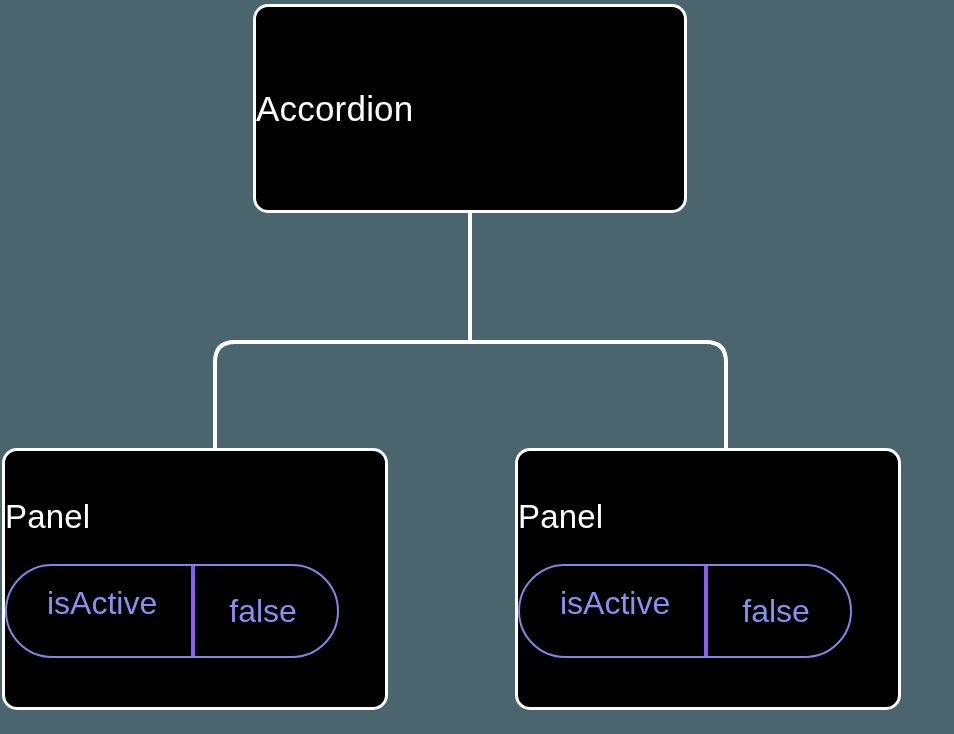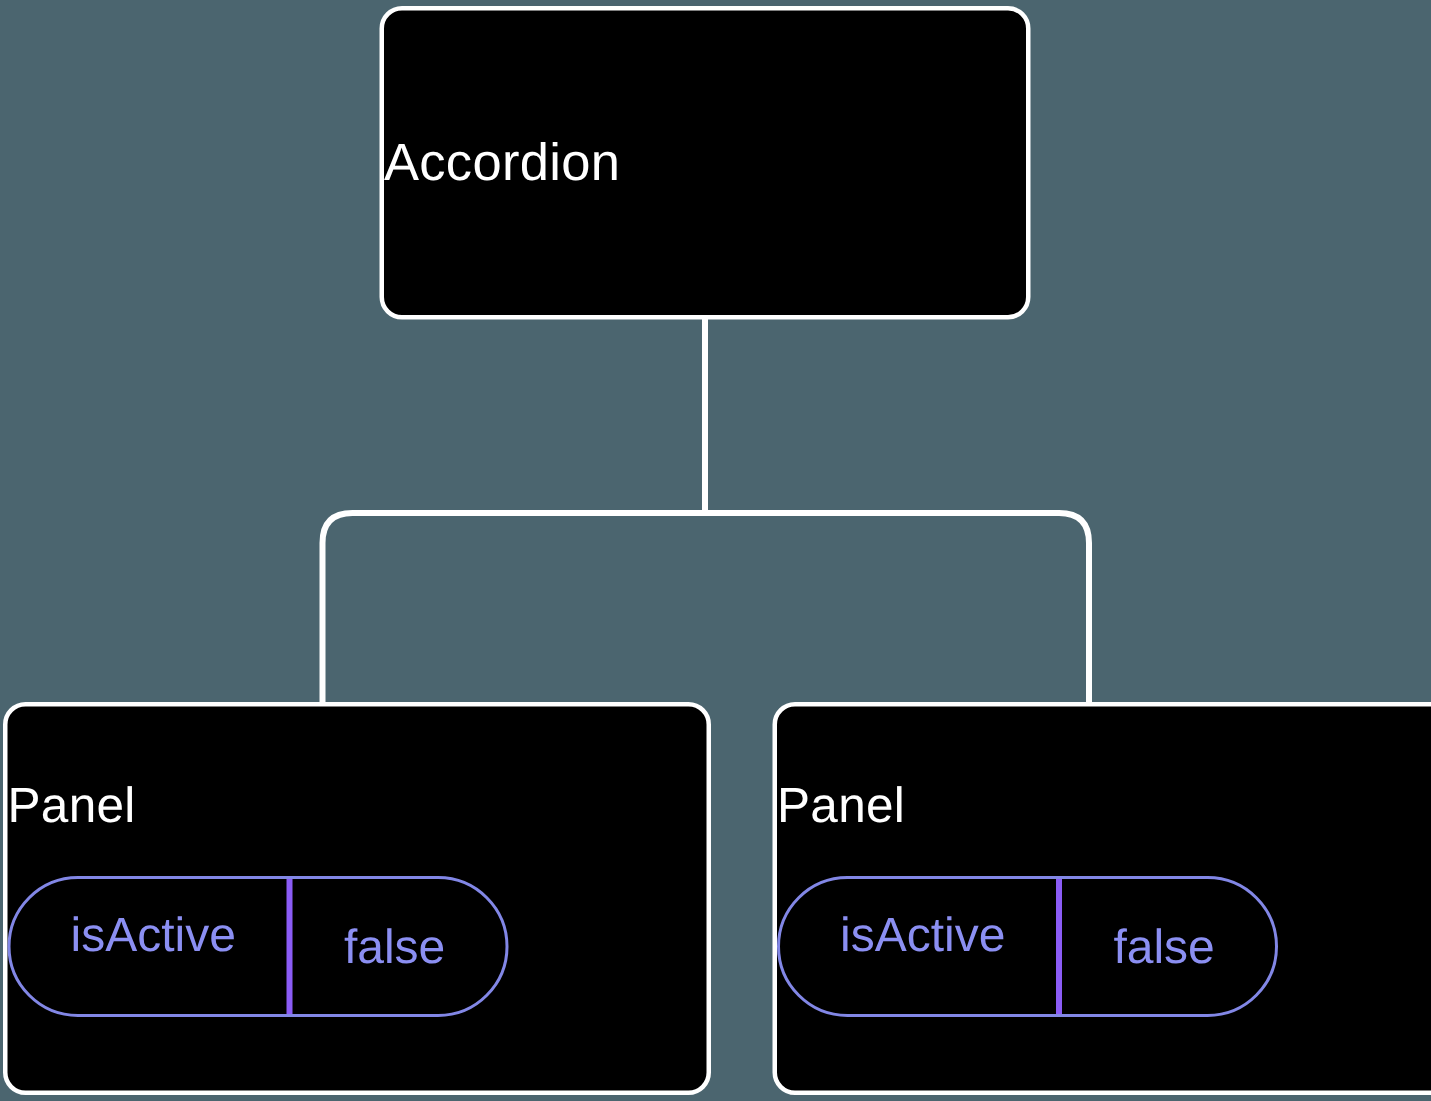--- a/index.html
+++ b/index.html
@@ -45,22 +45,22 @@
 
   .node-root {
     left: 253px;
     top: 4px;
     width: 434px;
     height: 209px;
     justify-content: center;
   }
 
   .node-panel {
-    top: 468px;
-    width: 472px;
+    top: 448px;
+    width: 386px;
     height: 262px;
     justify-content: flex-start;
     padding-top: 49px;
   }
 
   .node-panel-left  { left: 2px; }
   .node-panel-right { left: 515px; }
 
   .node-title {
     color: #ffffff;

